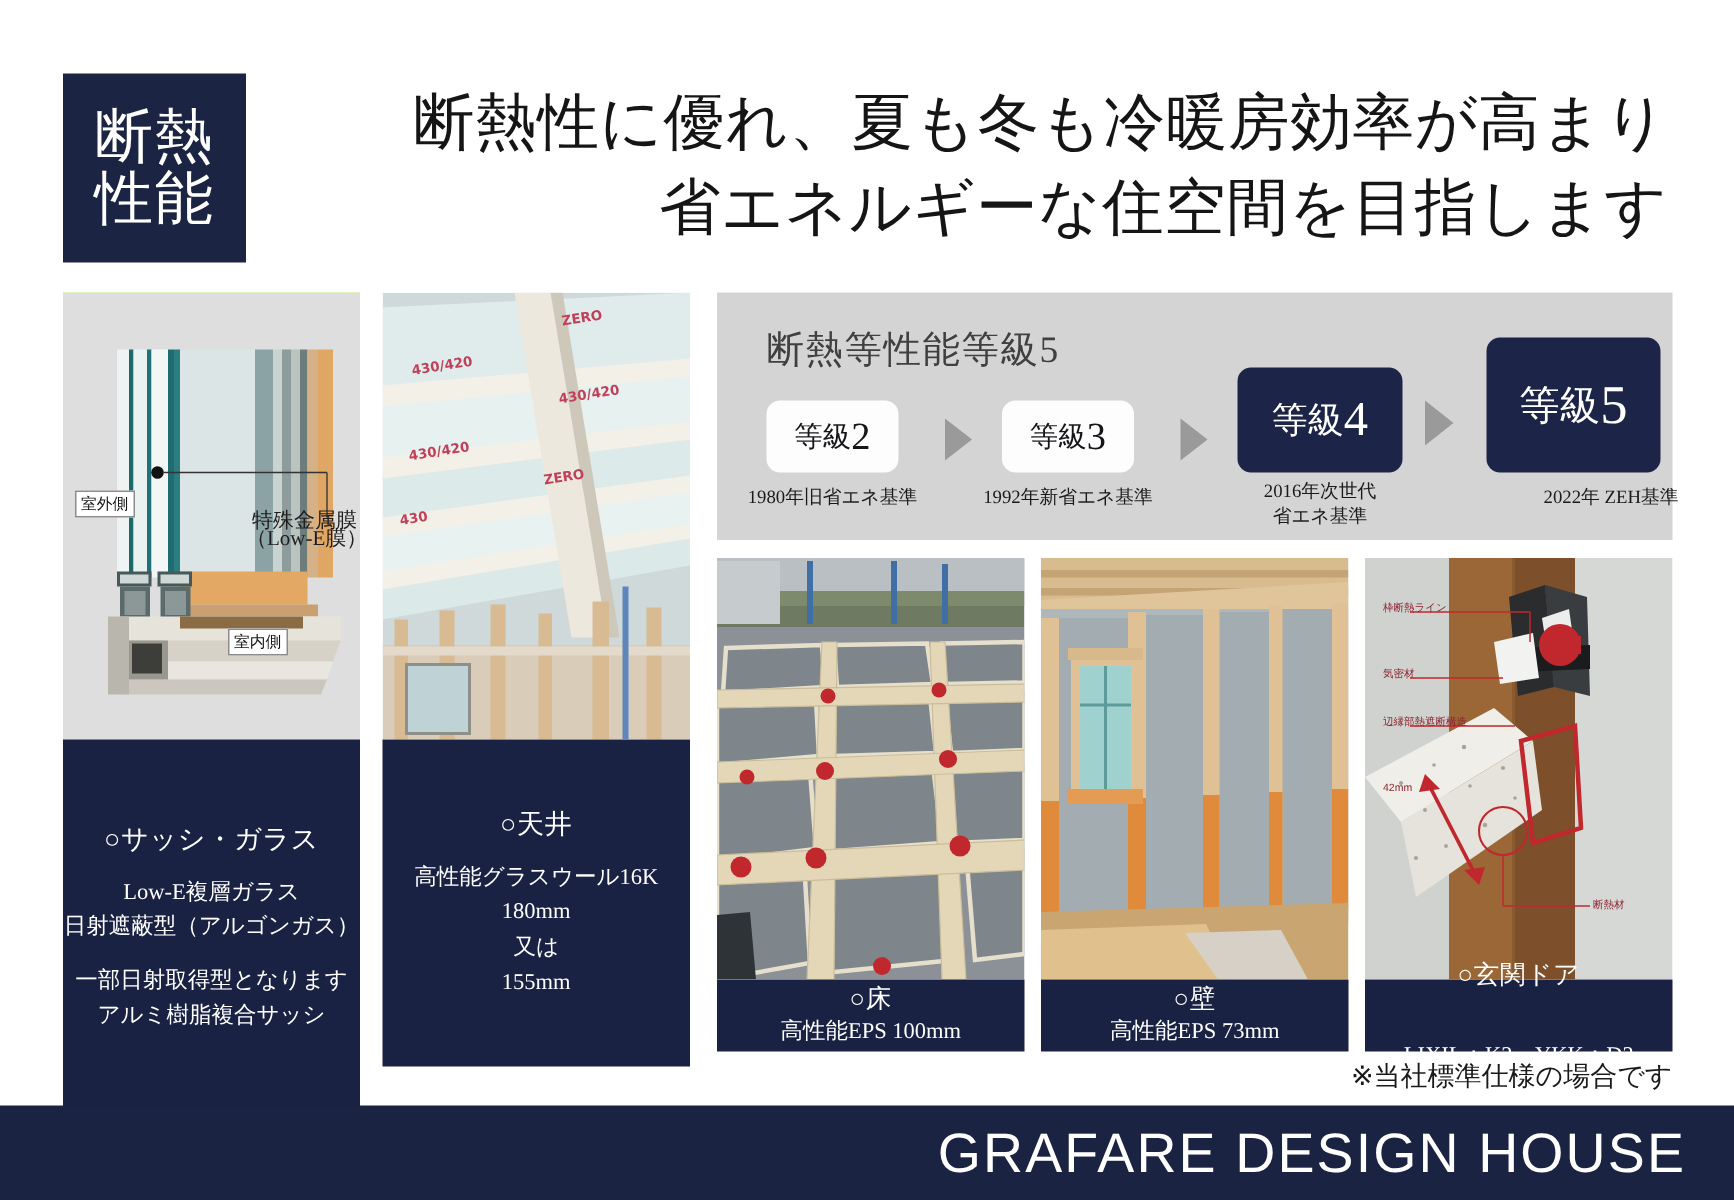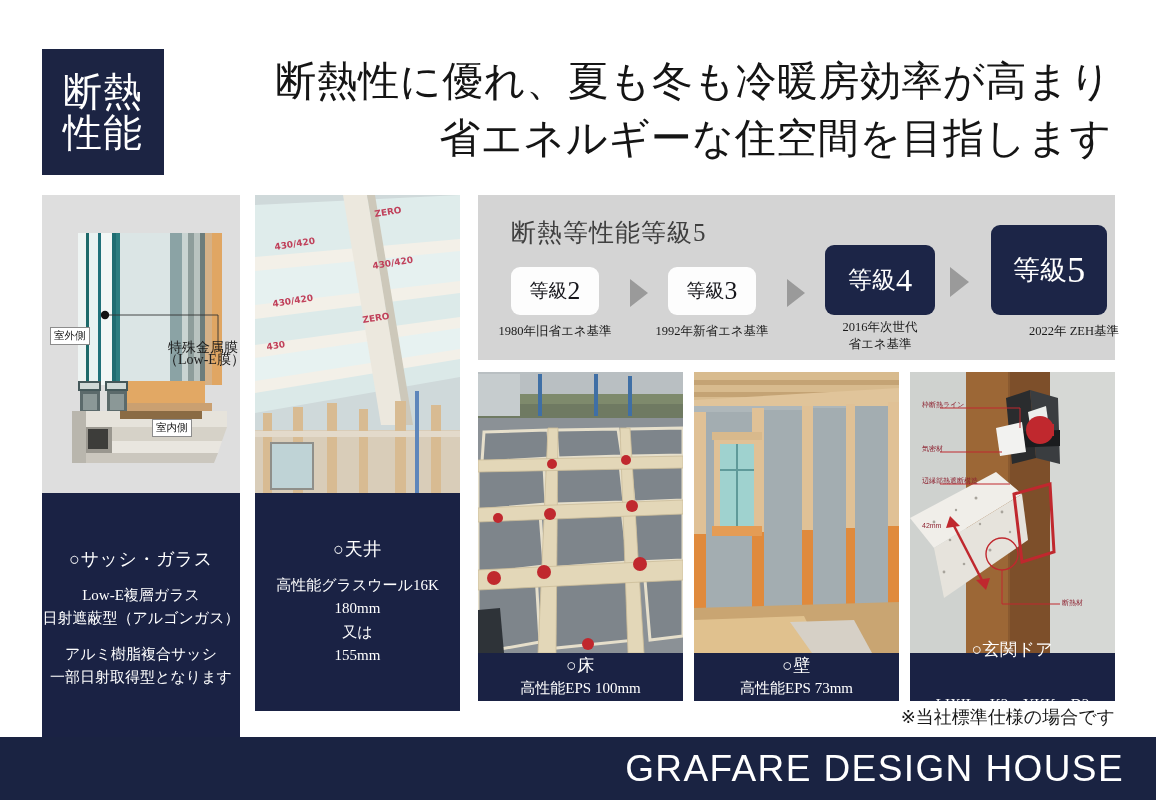--- a/index.html
+++ b/index.html
@@ -147,22 +147,22 @@
     <div class="lbl" style="left:110px;top:224px;">室内側</div>
     <div class="lbl-nb" style="left:126px;top:144px;">特殊金属膜</div>
     <div class="lbl-nb" style="left:122px;top:156px;">（Low-E膜）</div>
   </div>
   <div class="win-cap cap">
     <div class="ttl">○サッシ・ガラス</div>
     <div class="gap"></div>
     <div class="sub">Low-E複層ガラス</div>
     <div class="sub">日射遮蔽型（アルゴンガス）</div>
     <div class="gap"></div>
+    <div class="sub">一部日射取得型となります</div>
     <div class="sub">アルミ樹脂複合サッシ</div>
-    <div class="sub">一部日射取得型となります</div>
   </div>
 
   <div class="ceil-photo">
     <svg viewBox="0 0 205 298" width="205" height="298">
       <rect width="205" height="298" fill="#cfd9da"></rect>
 
       <rect x="0" y="235" width="205" height="63" fill="#d9cdb9"></rect>
 
       <g>
         <polygon points="0,10 205,0 205,52 0,70" fill="#dfeceb"></polygon>

